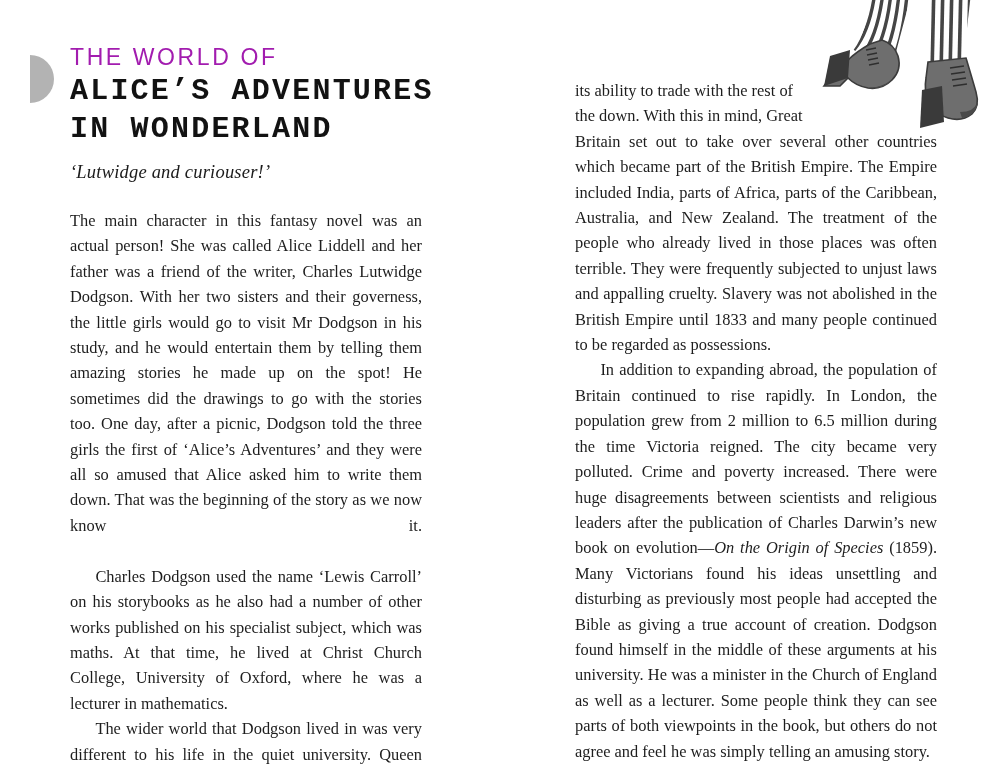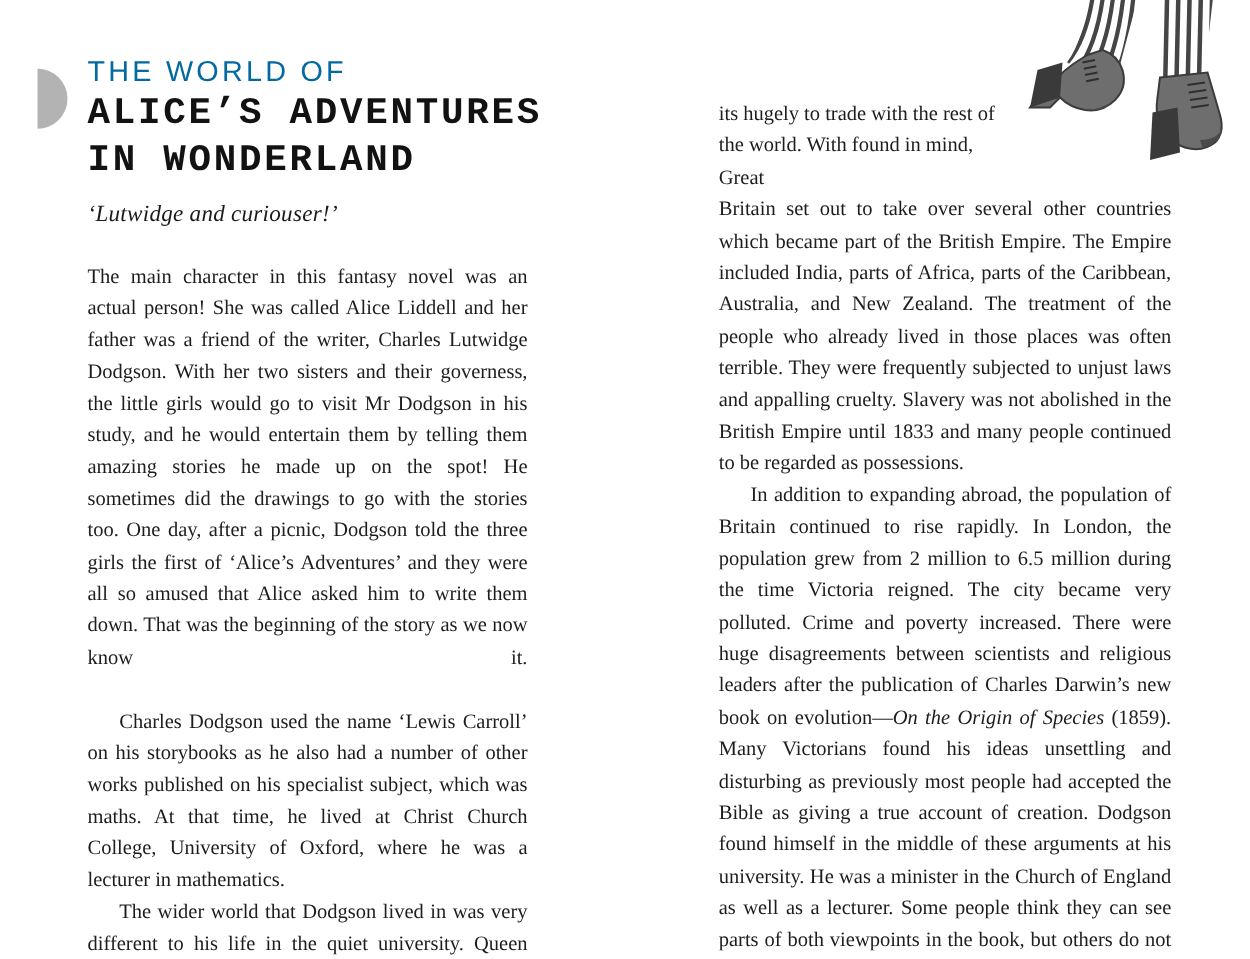--- a/index.html
+++ b/index.html
@@ -41,21 +41,21 @@
     position: absolute;
     left: 70px;
     top: 44px;
     width: 420px;
   }
   .title-kicker {
     font-family: "Liberation Sans", sans-serif;
     font-size: 23px;
     font-weight: 500;
     letter-spacing: 2.6px;
-    color: #0369a1;
+    color: #a21caf;
     line-height: 1.18;
     margin: 0;
     white-space: nowrap;
   }
   .title-main {
     font-family: Liberation Mono, monospace;
     font-size: 30px;
     font-weight: 700;
     letter-spacing: 2.2px;
     color: #121212;
@@ -212,22 +212,22 @@
   <div class="pullquote">‘Lutwidge and curiouser!’</div>
 
   <div class="col col-left">
     <p class="full-justify">The main character in this fantasy novel was an actual person! She was called Alice Liddell and her father was a friend of the writer, Charles Lutwidge Dodgson. With her two sisters and their governess, the little girls would go to visit Mr Dodgson in his study, and he would entertain them by telling them amazing stories he made up on the spot! He sometimes did the drawings to go with the stories too. One day, after a picnic, Dodgson told the three girls the first of ‘Alice’s Adventures’ and they were all so amused that Alice asked him to write them down. That was the beginning of the story as we now know it.</p>
     <p class="indent">Charles Dodgson used the name ‘Lewis Carroll’ on his storybooks as he also had a number of other works published on his specialist subject, which was maths. At that time, he lived at Christ Church College, University of Oxford, where he was a lecturer in mathematics.</p>
     <p class="indent full-justify">The wider world that Dodgson lived in was very different to his life in the quiet university. Queen Victoria was the monarch for most of Dodgson’s life (1832–1898) and during that time, Britain changed hugely. The Queen felt it was important to expand</p>
   </div>
 
   <div class="col col-right">
     <div class="wrap-lines">
-      <p>its hugely to trade with the rest of</p>
-      <p>the world. With found in mind, Great</p>
+      <p>its ability to trade with the rest of</p>
+      <p>the down. With this in mind, Great</p>
     </div>
     <p>Britain set out to take over several other countries which became part of the British Empire. The Empire included India, parts of Africa, parts of the Caribbean, Australia, and New Zealand. The treatment of the people who already lived in those places was often terrible. They were frequently subjected to unjust laws and appalling cruelty. Slavery was not abolished in the British Empire until 1833 and many people continued to be regarded as possessions.</p>
     <p class="indent">
       <span>In addition to expanding abroad, the population of Britain continued to rise rapidly. In London, the population grew from 2 million to 6.5 million during the time Victoria reigned. The city became very polluted. Crime and poverty increased. There were huge disagreements between scientists and religious leaders after the publication of Charles Darwin’s new book on evolution—</span><em>On the Origin of Species</em><span> (1859). Many Victorians found his ideas unsettling and disturbing as previously most people had accepted the Bible as giving a true account of creation. Dodgson found himself in the middle of these arguments at his university. He was a minister in the Church of England as well as a lecturer. Some people think they can see parts of both viewpoints in the book, but others do not agree and feel he was simply telling an amusing story.</span>
     </p>
 
   </div>
 
 </div>
 

